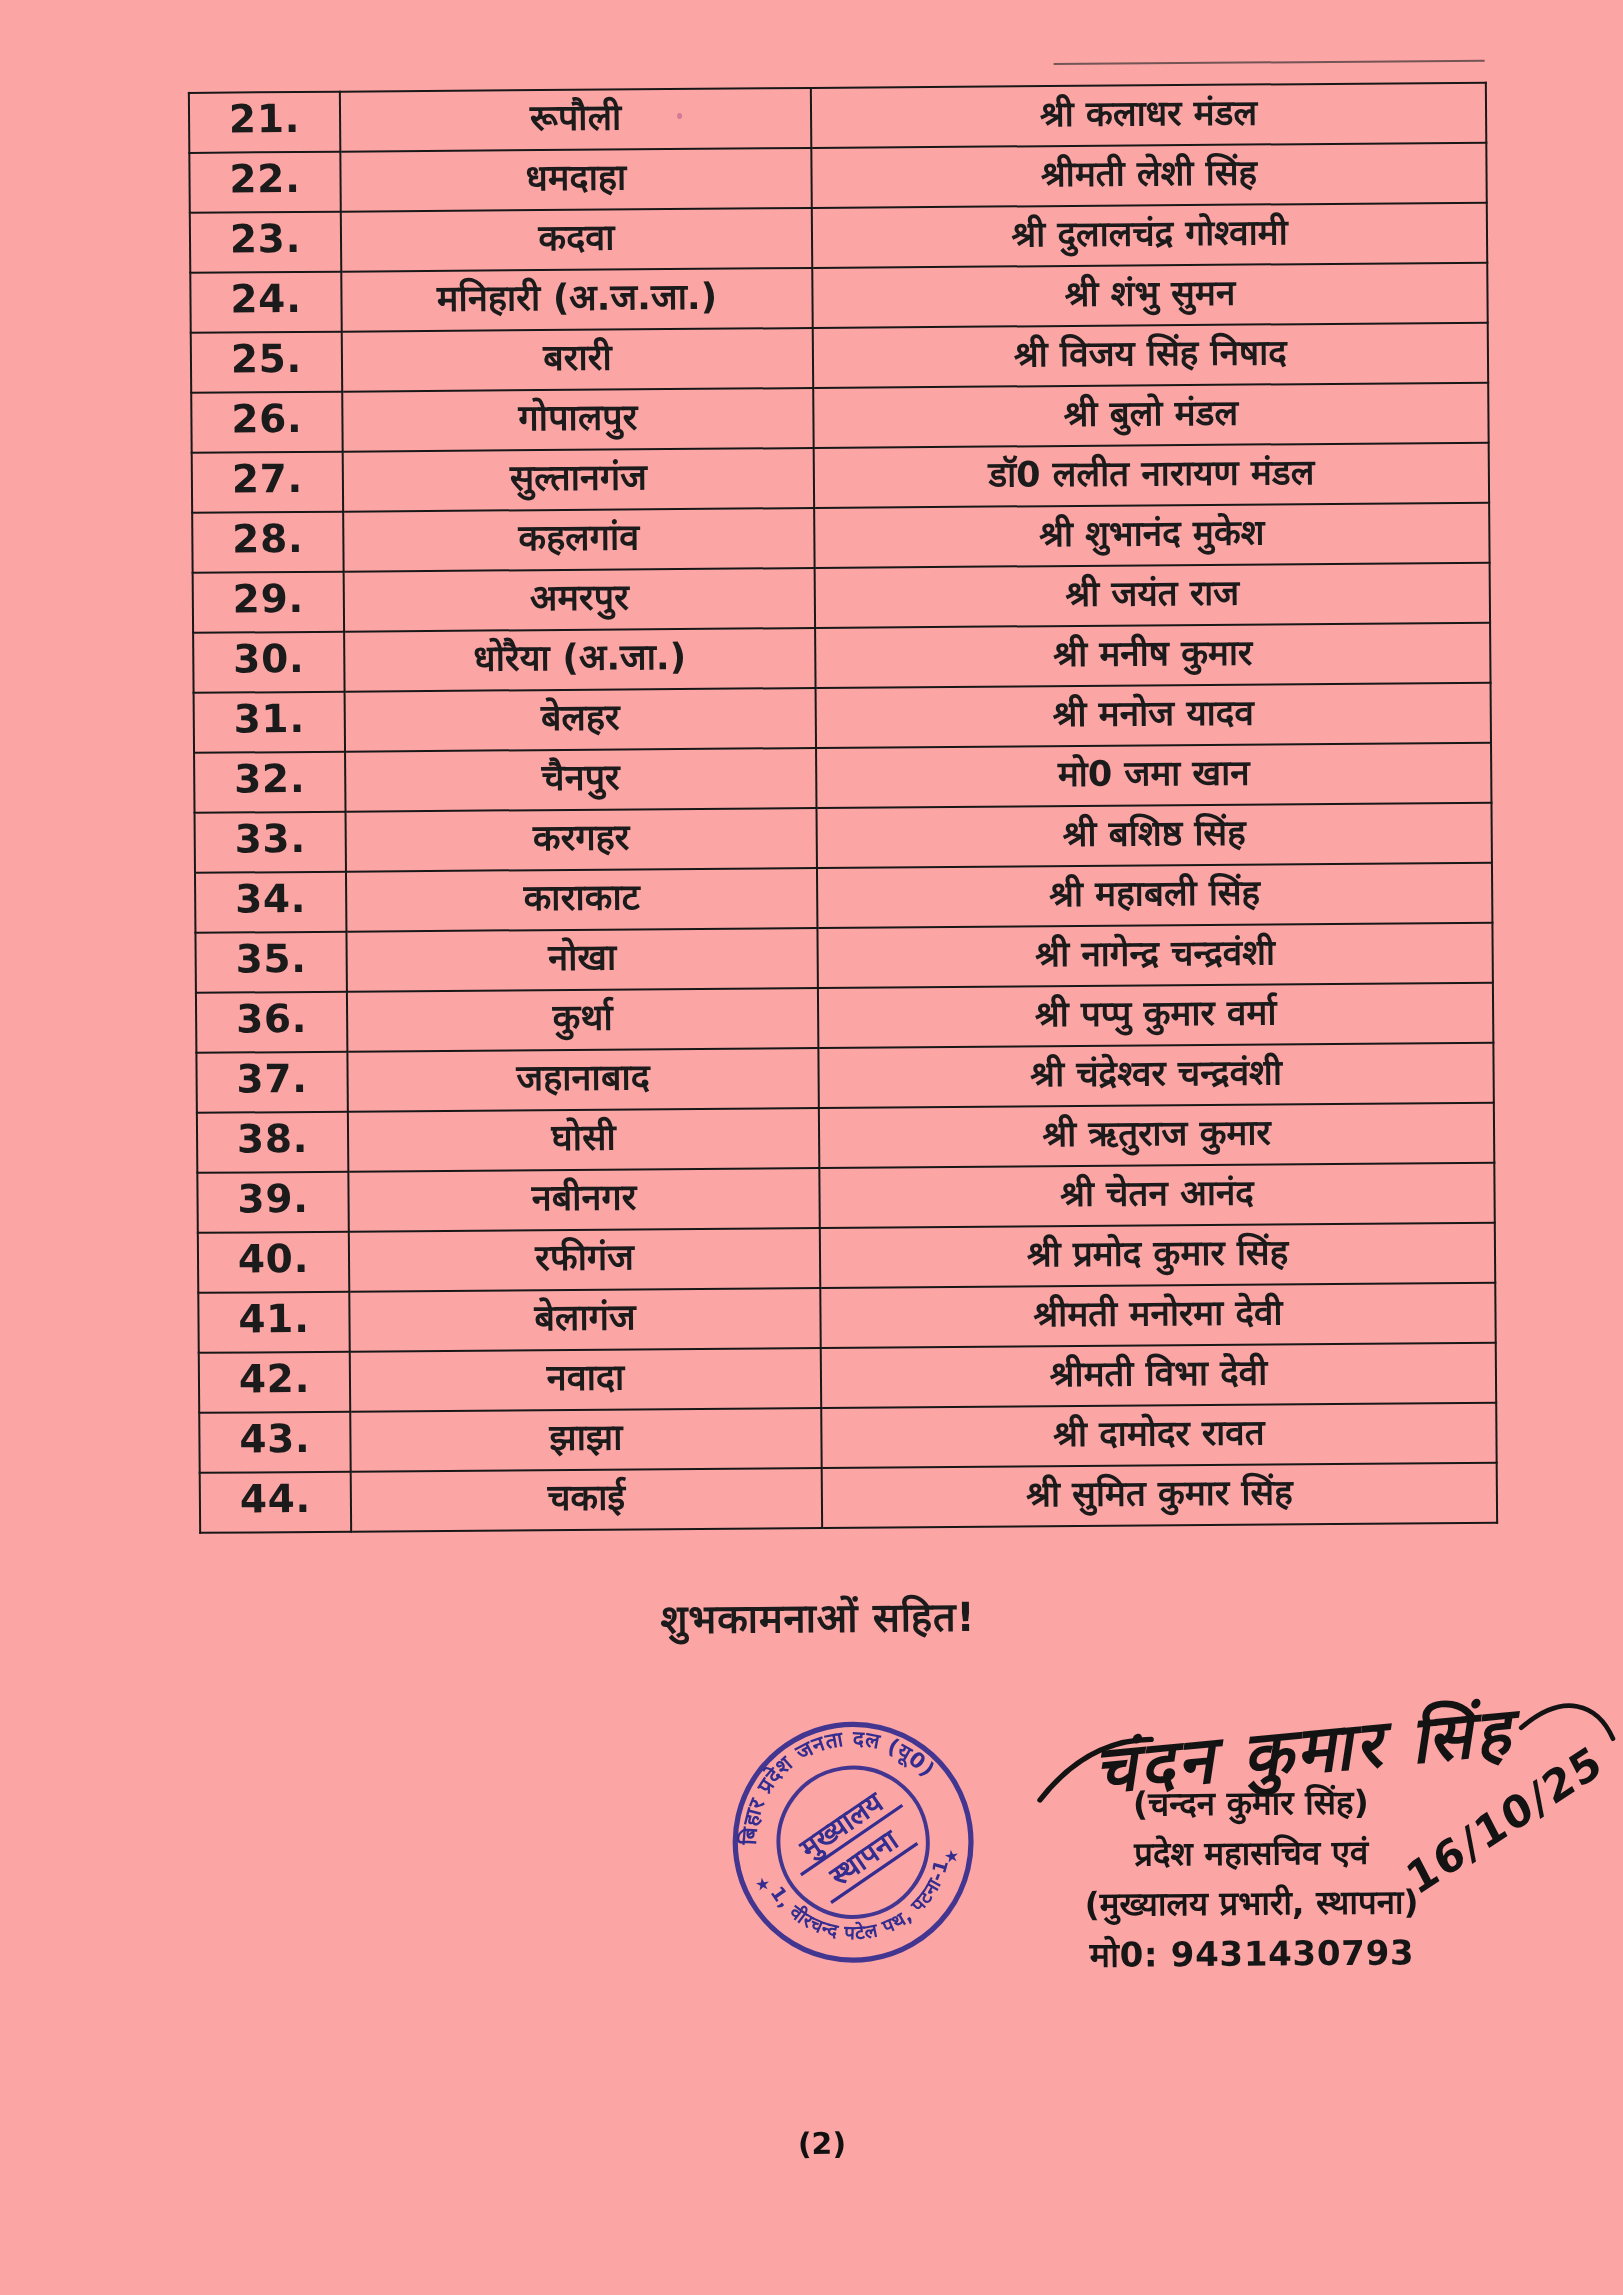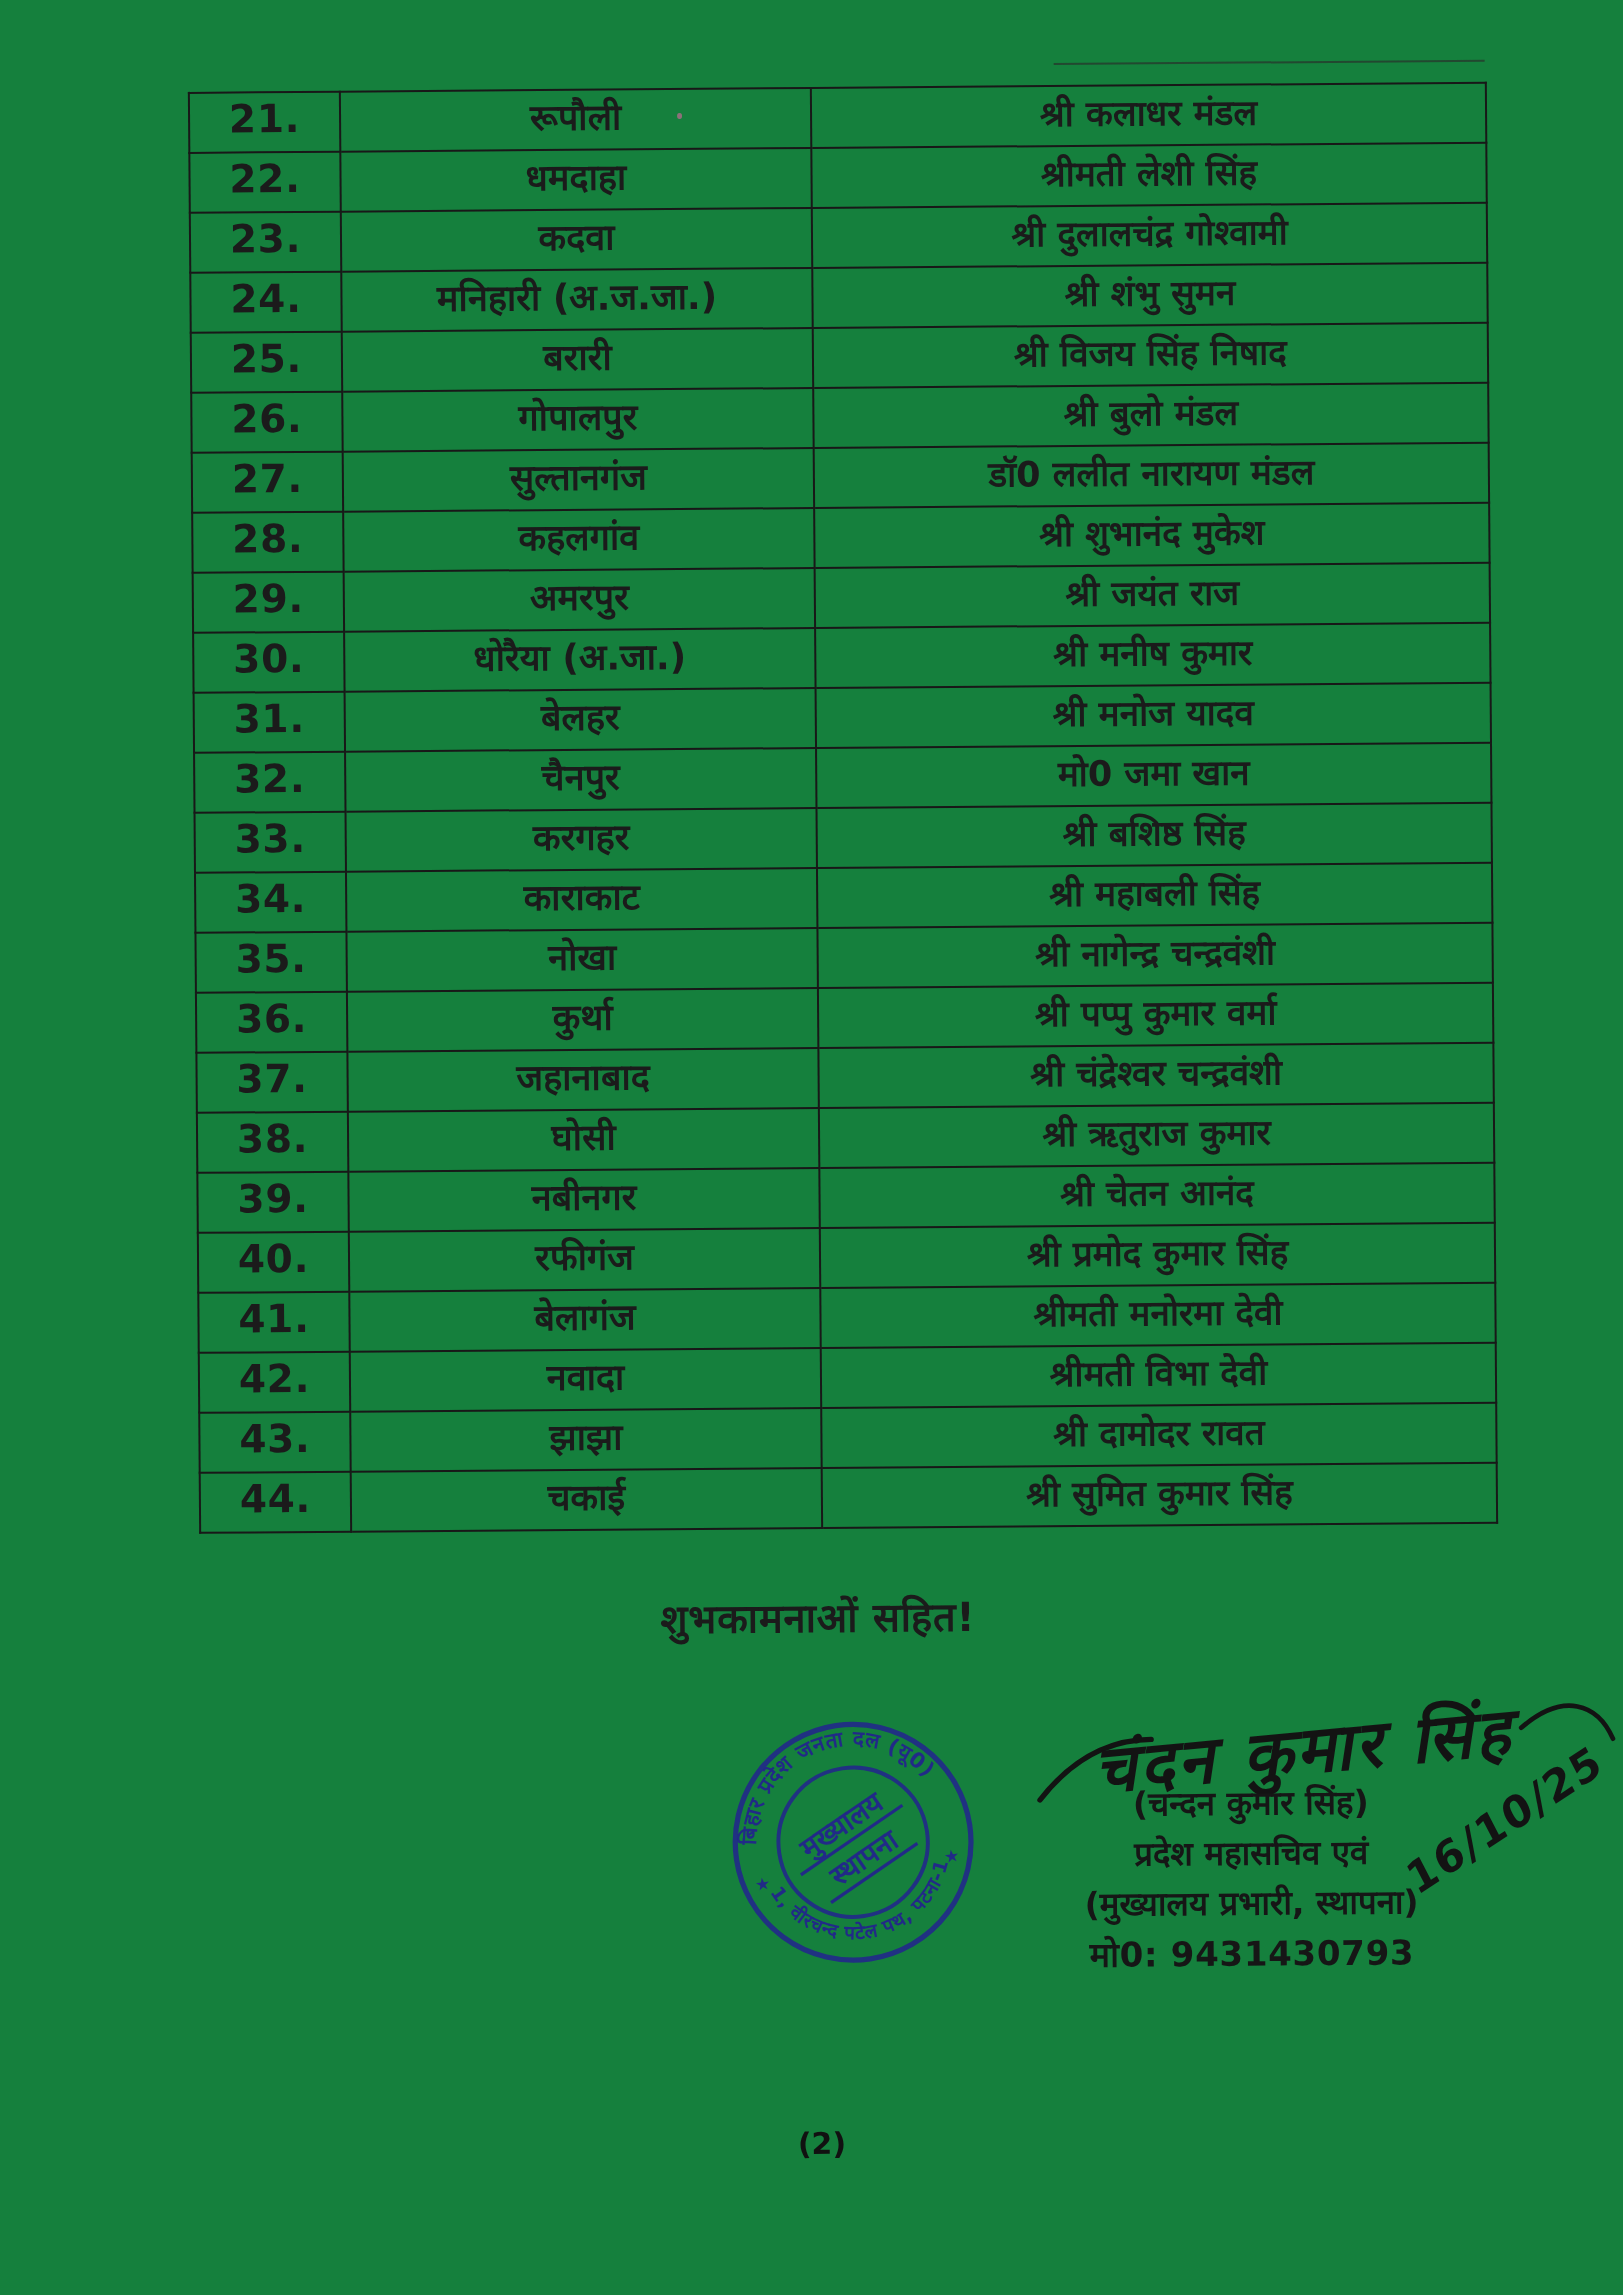--- a/index.html
+++ b/index.html
@@ -1,19 +1,19 @@
 <!DOCTYPE html>
 <html style="font-size:10.5px"><head>
 <meta charset="utf-8">
 <style>
   html,body{margin:0;padding:0;background:#ffffff;}
   .page{
     position:relative;
     width:1624px;height:2295px;
-    background:#15803d;
+    background:#fca5a5;
     overflow:hidden;
     font-family:"DejaVu Sans",sans-serif;
     color:#1b1b1b;
   }
   .scan{
     position:absolute;inset:0;
     transform:rotate(-0.45deg);
     transform-origin:50% 38%;
   }
   

